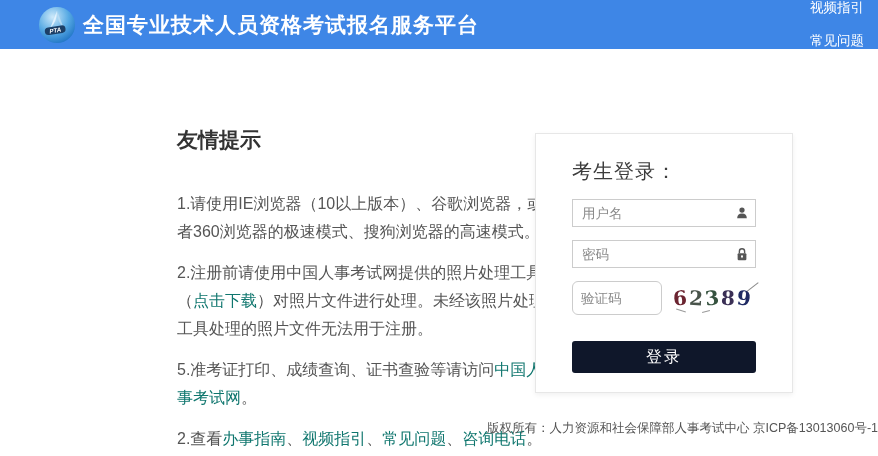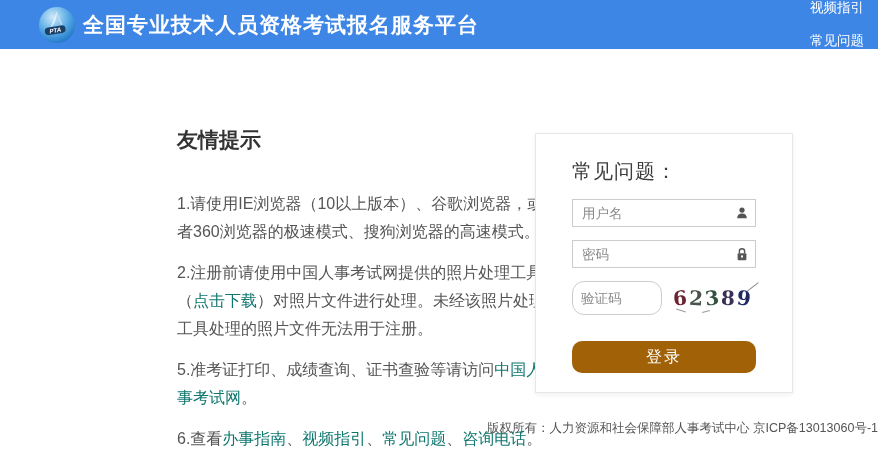--- a/index.html
+++ b/index.html
@@ -65,21 +65,21 @@
     padding: 0 28px 0 9px; font-size: 13.5px; color: #333;
     font-family: "Liberation Sans", sans-serif; outline: none;
   }
   .field input::placeholder { color: #8a8a8a; }
   .field .input-icon {
     position: absolute; right: 7px; top: 50%; transform: translateY(-50%);
     width: 14px; height: 14px; display: block;
   }
   .captcha-row { display: flex; align-items: center; justify-content: space-between; }
   .captcha-row input {
-    width: 90px; height: 28px; border: 1px solid #ccc; border-radius: 12px;
+    width: 90px; height: 28px; border: 1px solid #ccc; border-radius: 6px;
     padding: 16px 8px; font-size: 13.5px; color: #333; outline: none;
     font-family: "Liberation Sans", sans-serif;
   }
   .captcha-row input::placeholder { color: #8a8a8a; }
   .captcha-img {
     position: relative; width: 88px; height: 30px;
     display: flex; align-items: center; justify-content: center;
     cursor: pointer; background: #fff;
   }
   .cap-digit {
@@ -95,22 +95,22 @@
   .cap-noise2 {
     position: absolute; left: 8px; bottom: 2px; width: 10px; height: 1px;
     background: #9a9a9a; transform: rotate(18deg);
   }
   .cap-noise3 {
     position: absolute; left: 34px; bottom: 1px; width: 8px; height: 1px;
     background: #9a9a9a; transform: rotate(-14deg);
   }
   .login-btn {
     margin-top: 26px; width: 100%; height: 32px;
-    background: #a16207; color: #fff; font-size: 16px;
-    border: none; border-radius: 10px; cursor: pointer;
+    background: #0f172a; color: #fff; font-size: 16px;
+    border: none; border-radius: 3px; cursor: pointer;
     font-family: "Liberation Sans", sans-serif; letter-spacing: 2px;
   }
 
   
   .footer {
     position: absolute; top: 420px; left: 0; width: 878px;
     text-align: right; font-size: 12.5px; color: #555;
   }
 </style>
 </head>
@@ -142,25 +142,25 @@
     <a>常见问题</a>
     <a>咨询电话</a>
   </nav>
 </header>
 
 <section class="tips">
   <h2>友情提示</h2>
   <p><span>1.请使用IE浏览器（10以上版本）、谷歌浏览器，或者360浏览器的极速模式、搜狗浏览器的高速模式。</span></p>
   <p><span>2.注册前请使用中国人事考试网提供的照片处理工具（</span><a class="red-link">点击下载</a><span>）对照片文件进行处理。未经该照片处理工具处理的照片文件无法用于注册。</span></p>
   <p><span>5.准考证打印、成绩查询、证书查验等请访问</span><a class="red-link">中国人事考试网</a><span>。</span></p>
-  <p><span>6.查看</span><a class="red-link">办事指南</a><span>、</span><a class="red-link">视频指引</a><span>、</span><a class="red-link">常见问题</a><span>、</span><a class="red-link">咨询电话</a><span>。</span></p>
+  <p><span>2.查看</span><a class="red-link">办事指南</a><span>、</span><a class="red-link">视频指引</a><span>、</span><a class="red-link">常见问题</a><span>、</span><a class="red-link">咨询电话</a><span>。</span></p>
 </section>
 
 <aside class="login-panel">
-  <h3 class="login-heading">常见问题：</h3>
+  <h3 class="login-heading">考生登录：</h3>
 
   <div class="field">
     <input type="text" placeholder="用户名" style="">
     <svg class="input-icon" viewBox="0 0 16 16">
       <circle cx="8" cy="4.6" r="3" fill="#555"></circle>
       <path d="M2.5 14 Q2.5 8.6 8 8.6 Q13.5 8.6 13.5 14 Z" fill="#555"></path>
     </svg>
   </div>
 
   <div class="field">

